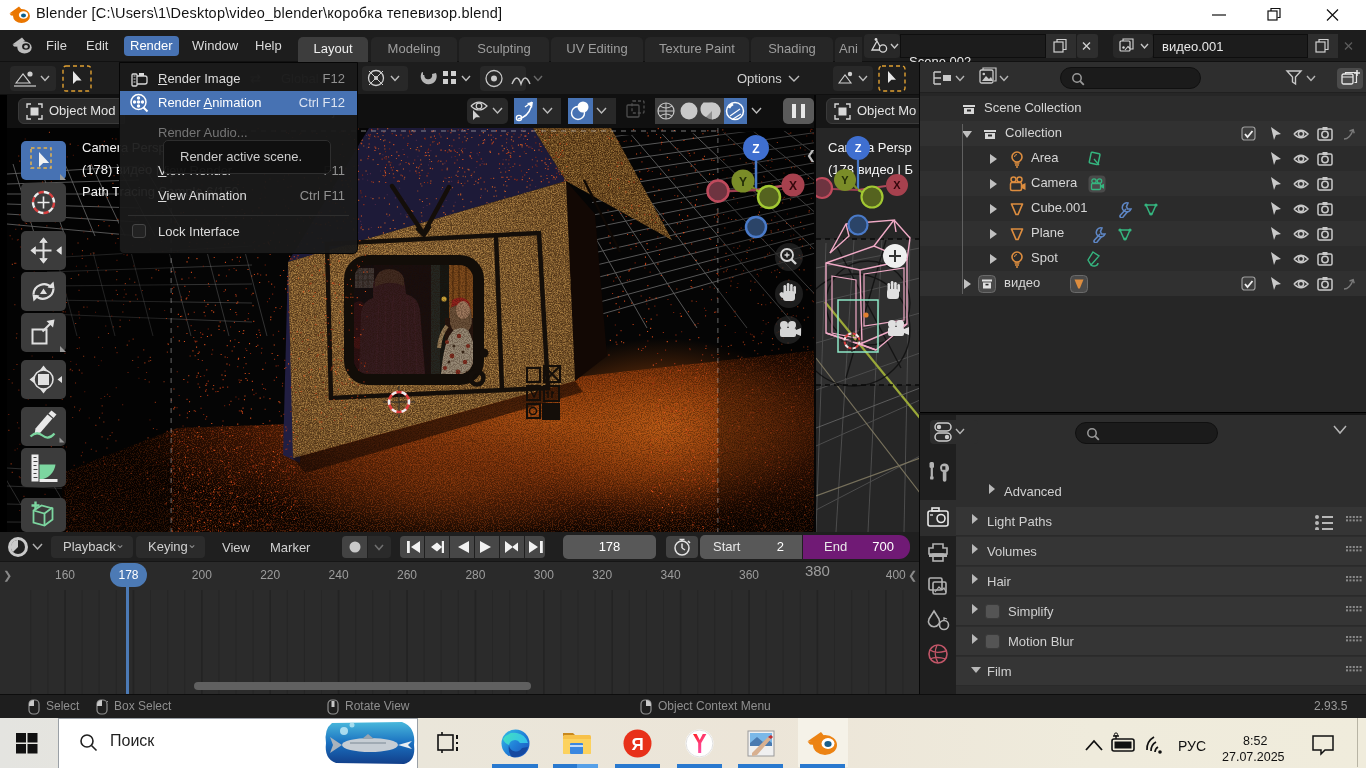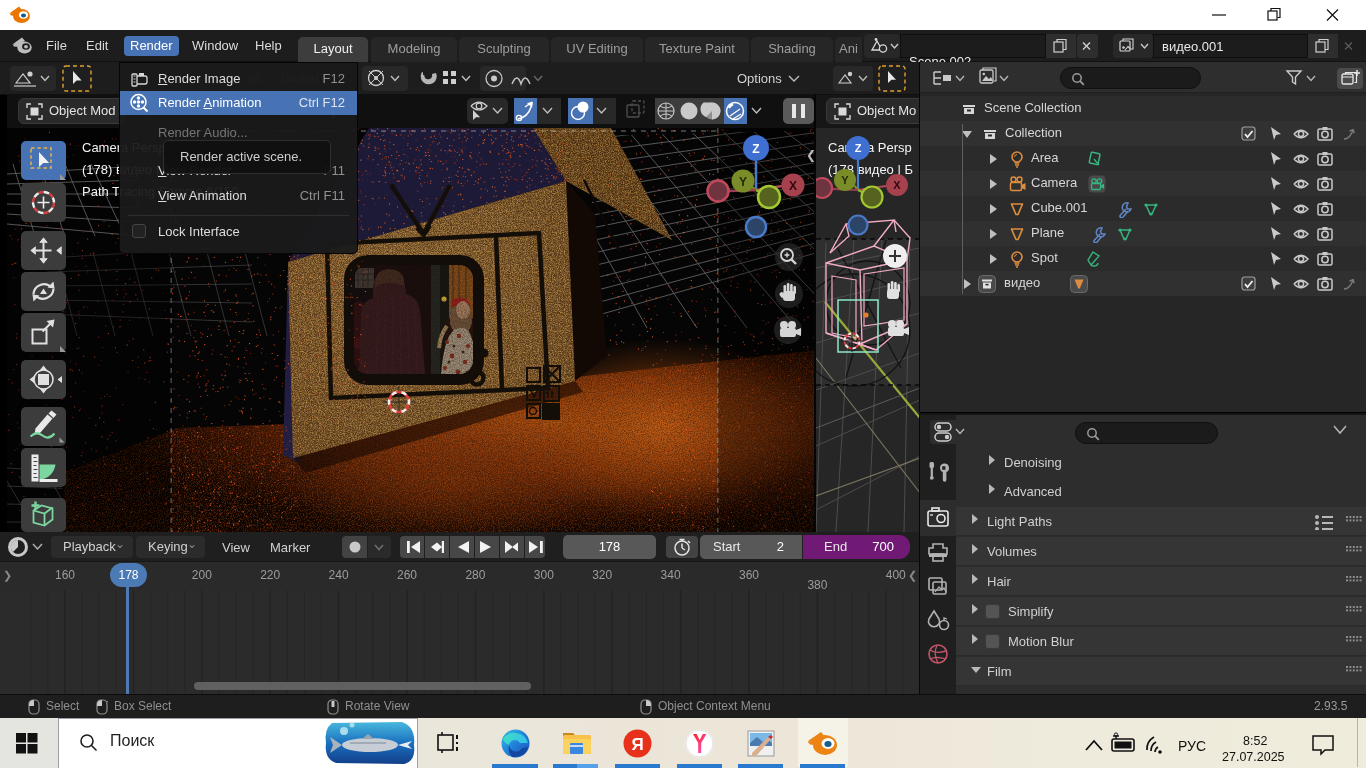--- a/index.html
+++ b/index.html
@@ -50,20 +50,21 @@
 <body>
 <div id="root">
   <div class="abs" id="titlebar">
     <svg class="abs" style="left:9px;top:5px" width="22" height="20" viewBox="0 0 22 20">
       <ellipse cx="12.5" cy="11" rx="8.5" ry="7" fill="#ea7600"></ellipse>
       <ellipse cx="14.5" cy="10" rx="4.6" ry="3.8" fill="#fff"></ellipse>
       <ellipse cx="14.5" cy="10.4" rx="2.5" ry="2" fill="#0b5d8c"></ellipse>
       <path d="M1,8 L10,1.5 L13,5 L5,9 Z" fill="#ea7600"></path>
       <path d="M0.5,8.5 L9,7.5 L9,11 L2,10.5 Z" fill="#ea7600"></path>
     </svg>
+    <span class="abs txt">Blender [C:\Users\1\Desktop\video_blender\коробка тепевизор.blend]</span>
     <svg class="abs" style="left:1205px;top:0" width="161" height="30" viewBox="0 0 161 30">
       <path d="M7,15 h14" stroke="#111" stroke-width="1.2"></path>
       <rect x="63" y="11" width="9" height="9" fill="none" stroke="#111" stroke-width="1.2"></rect>
       <path d="M66,11 v-2.5 h9 v9 h-2.5" fill="none" stroke="#111" stroke-width="1.2"></path>
       <path d="M122,9.5 l11,11 m0,-11 l-11,11" stroke="#111" stroke-width="1.2"></path>
     </svg>
   </div>
   <div class="abs" id="topbar">
     <svg class="abs" style="left:12px;top:6px" width="22" height="20" viewBox="0 0 22 20">
       <ellipse cx="12.5" cy="11.5" rx="7.2" ry="6" fill="#bdbdbd"></ellipse>
@@ -980,26 +981,20 @@
           <circle cx="6" cy="5" r="4.5"></circle>
           <path d="M6,1 v-3 l3,1" stroke-width="1.3"></path>
         </g>
         <g transform="translate(18,206)" stroke="#c25668">
           <circle r="9"></circle>
           <path d="M-8,-4 q5,4 16,1 M-8,5 q6,-3 16,0 M-1,-9 q-4,9 1,18" stroke-width="1.3"></path>
         </g>
       </g>
     </svg>
     <div id="proprows" class="abs" style="left:36px;top:33px;width:411px;height:248px">
-        <div class="prow" style="top:0;height:29px">
-          <svg class="abs" style="left:31px;top:6px" width="10" height="12">
-            <path d="M2,1 l6,5 l-6,5 z" fill="#b8b8b8"></path>
-          </svg>
-          <span class="abs" style="left:48px;top:7px">Denoising</span>
-        </div>
         <div class="prow" style="top:29px;height:29px">
           <svg class="abs" style="left:31px;top:6px" width="10" height="12">
             <path d="M2,1 l6,5 l-6,5 z" fill="#b8b8b8"></path>
           </svg>
           <span class="abs" style="left:48px;top:7px">Advanced</span>
         </div>
         <div class="prow" style="top:59px;height:29px;background:#353535;border-bottom:1px solid #2a2a2a">
           <svg class="abs" style="left:14px;top:6px" width="10" height="12">
             <path d="M2,1 l6,5 l-6,5 z" fill="#b8b8b8"></path>
           </svg>
@@ -1165,21 +1160,21 @@
         <span class="abs" style="left:45px;top:6px;width:40px;text-align:center;font-size:12px;color:#9d9d9d">160</span>
         <span class="abs" style="left:181.8px;top:6px;width:40px;text-align:center;font-size:12px;color:#9d9d9d">200</span>
         <span class="abs" style="left:250.2px;top:6px;width:40px;text-align:center;font-size:12px;color:#9d9d9d">220</span>
         <span class="abs" style="left:318.6px;top:6px;width:40px;text-align:center;font-size:12px;color:#9d9d9d">240</span>
         <span class="abs" style="left:387px;top:6px;width:40px;text-align:center;font-size:12px;color:#9d9d9d">260</span>
         <span class="abs" style="left:455.4px;top:6px;width:40px;text-align:center;font-size:12px;color:#9d9d9d">280</span>
         <span class="abs" style="left:523.8px;top:6px;width:40px;text-align:center;font-size:12px;color:#9d9d9d">300</span>
         <span class="abs" style="left:592.2px;top:6px;width:40px;text-align:left;font-size:12px;color:#9d9d9d">320</span>
         <span class="abs" style="left:660.6px;top:6px;width:40px;font-size:12px;color:#9d9d9d">340</span>
         <span class="abs" style="left:729px;top:6px;width:40px;text-align:center;font-size:12px;color:#9d9d9d">360</span>
-        <span class="abs" style="left:797.4px;top:16px;width:40px;text-align:center;font-size:12px;color:#9d9d9d">380</span>
+        <span class="abs" style="left:797.4px;top:0;width:40px;text-align:center;font-size:15px;color:#9d9d9d">380</span>
         <span class="abs" style="left:865.8px;top:6px;width:40px;text-align:right;font-size:12px;color:#9d9d9d">400</span>
       </div>
     <div class="abs" id="tlgrid" style="left:0;top:58px;width:919px;height:104px;background:#2b2b2b"><svg width="919" height="104" viewBox="0 0 919 104">
           <line x1="30.799999999999997" y1="0" x2="30.799999999999997" y2="104" stroke="#262626" stroke-width="1"></line>
           <line x1="47.9" y1="0" x2="47.9" y2="104" stroke="#262626" stroke-width="1"></line>
           <line x1="65" y1="0" x2="65" y2="104" stroke="#232323" stroke-width="1.6"></line>
           <line x1="82.1" y1="0" x2="82.1" y2="104" stroke="#262626" stroke-width="1"></line>
           <line x1="99.2" y1="0" x2="99.2" y2="104" stroke="#262626" stroke-width="1"></line>
           <line x1="116.3" y1="0" x2="116.3" y2="104" stroke="#262626" stroke-width="1"></line>
           <line x1="133.4" y1="0" x2="133.4" y2="104" stroke="#232323" stroke-width="1.6"></line>

